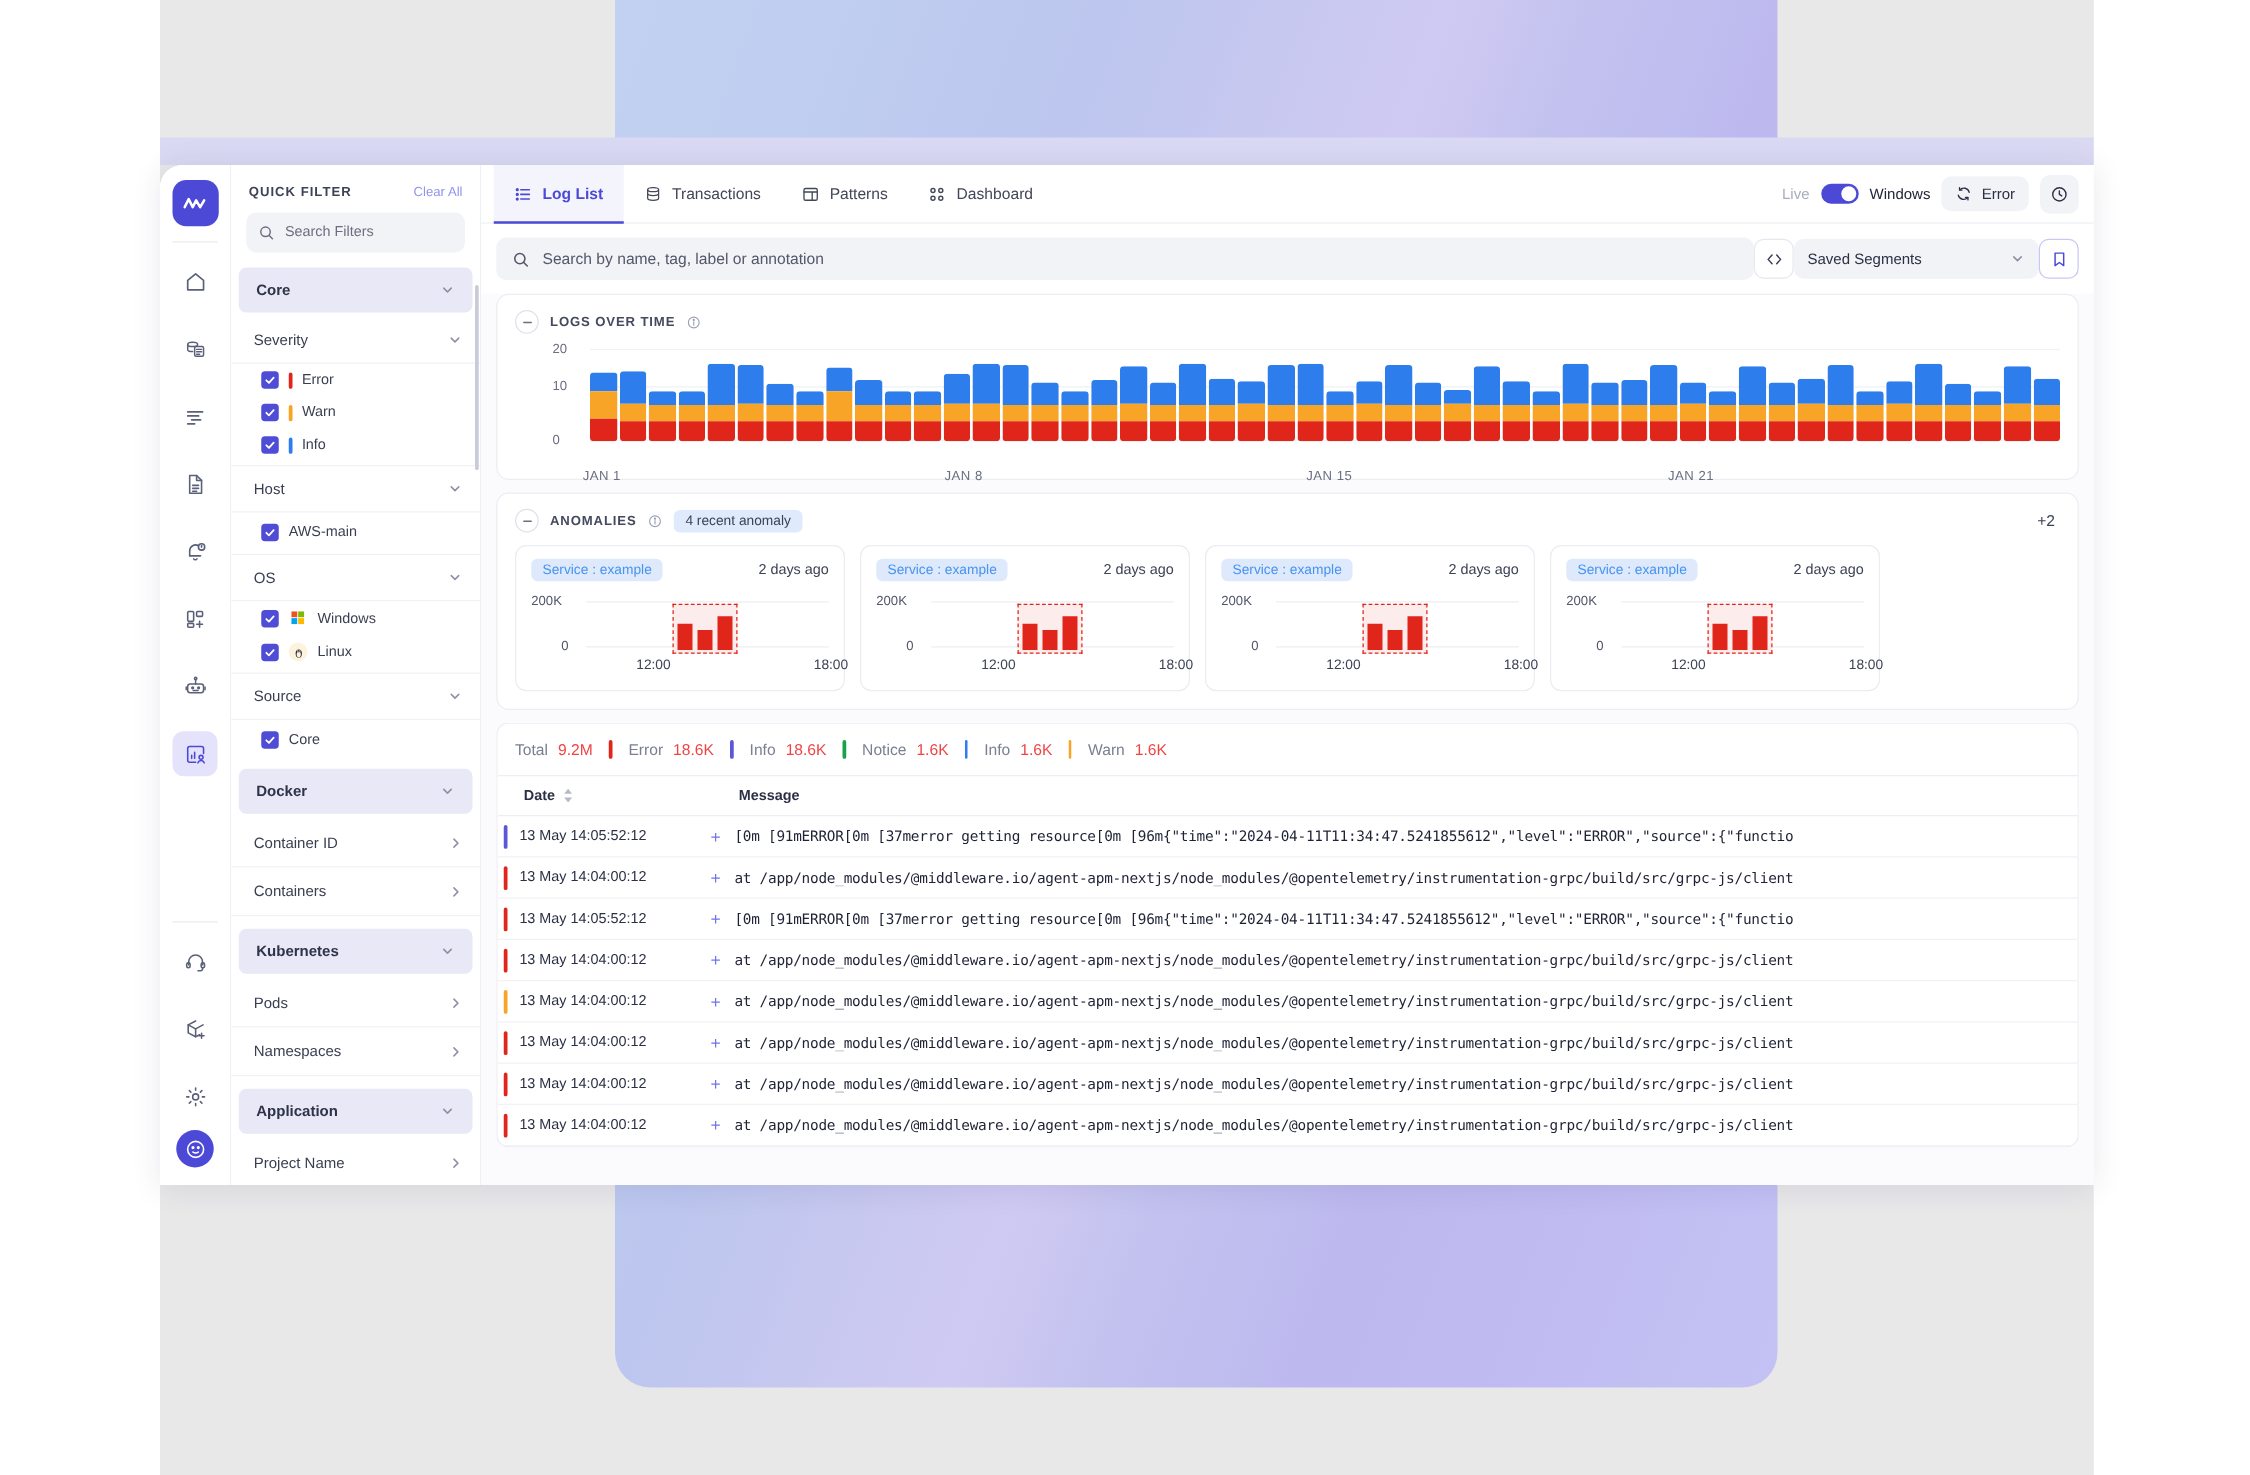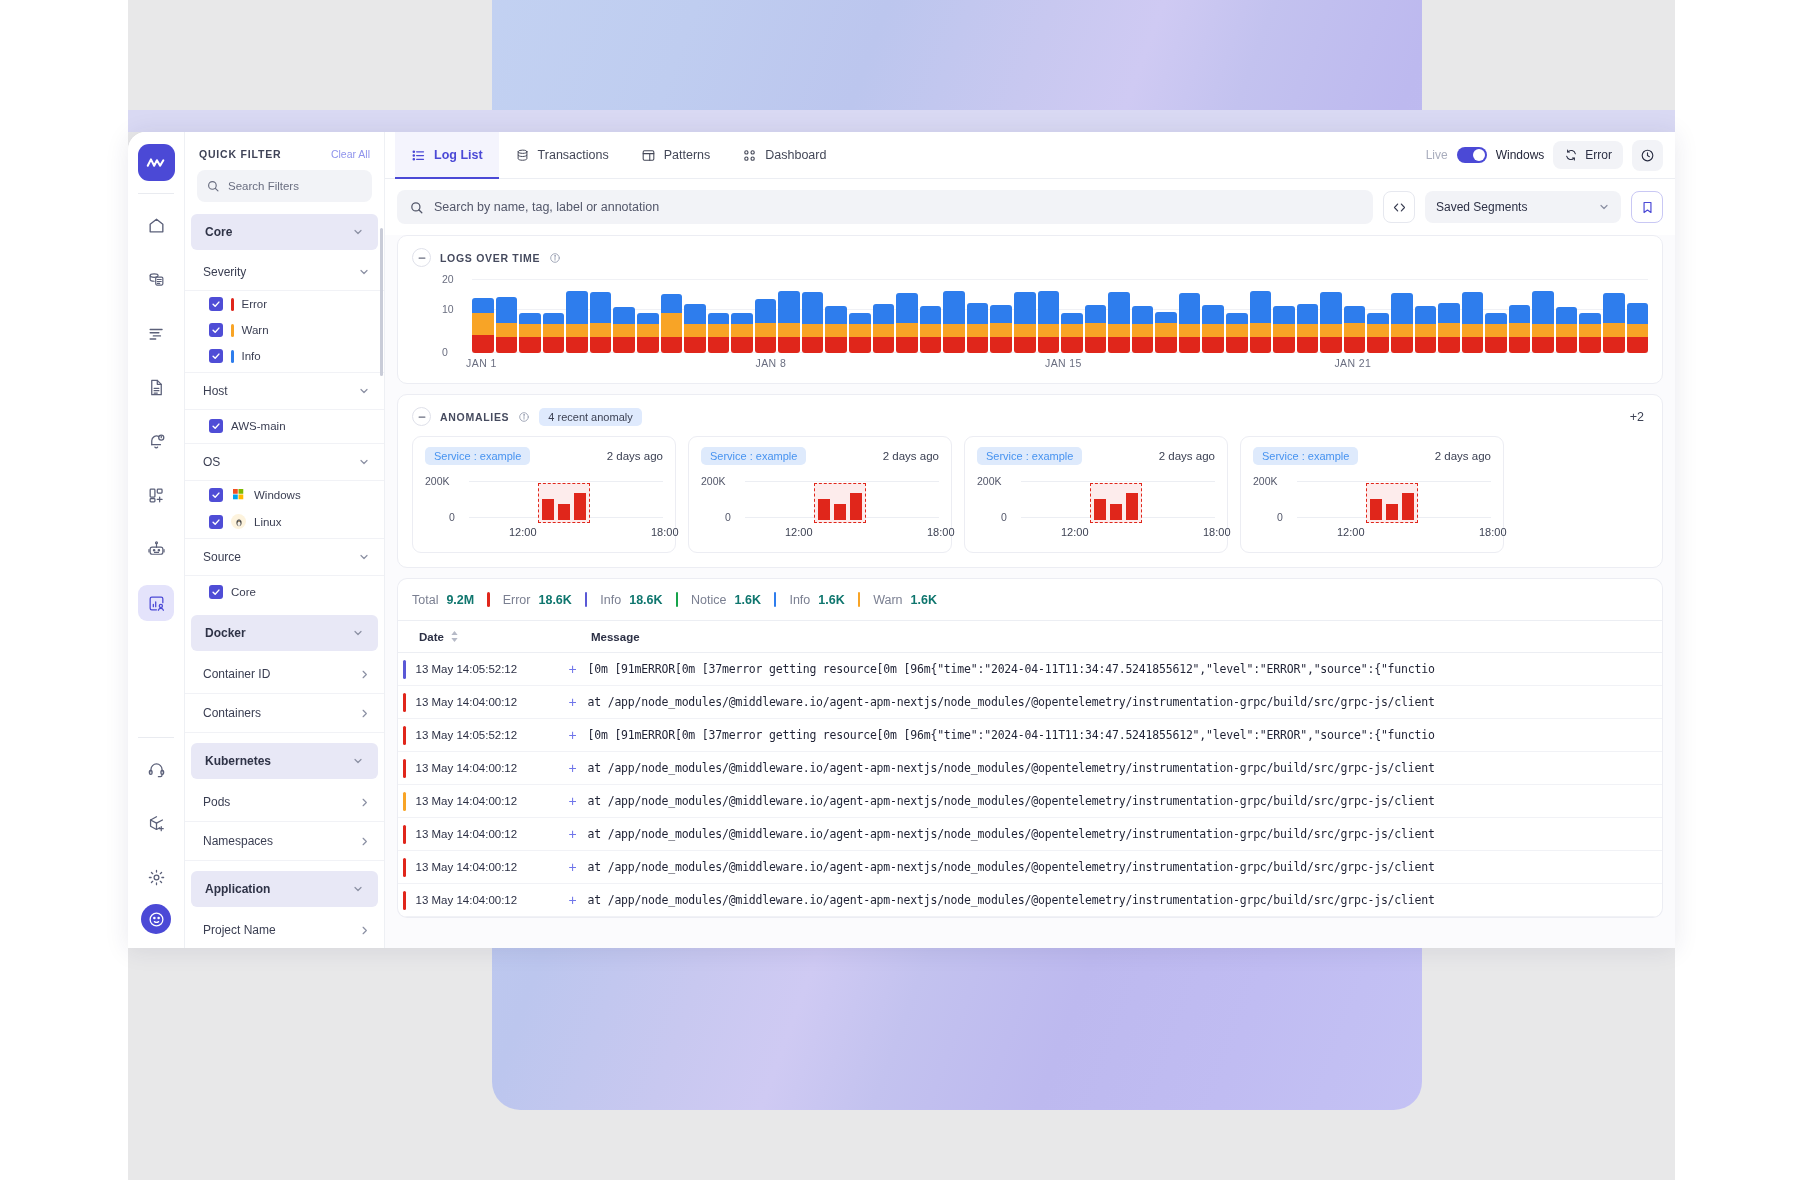--- a/index.html
+++ b/index.html
@@ -167,21 +167,21 @@
     display: flex; align-items: center; gap: 7px; padding: 7px 11px;
     background: #f2f3f7; border-radius: 8px; font-size: 12px; color: #2c3045;
   }
   .iconbtn {
     width: 31px; height: 31px; border-radius: 8px; background: #f2f3f7;
     display: flex; align-items: center; justify-content: center; color:#2c3045;
   }
 
   
   #searchrow {
-    height: 56px; display: flex; align-items: center; gap: 10px;
+    height: 56px; display: flex; align-items: center; 
     padding: 0 12px; background: #ffffff;
   }
   #main-search {
     flex: 1 1 auto; height: 34px; background: #f2f3f7; border-radius: 8px;
     display: flex; align-items: center; gap: 10px; padding: 0 12px;
   }
   #main-search .ph { font-size: 12.5px; color: #53576a; }
   .sq-btn {
     width: 32px; height: 32px; border: 1px solid #e6e8ef; border-radius: 8px;
     background: #fff; display: flex; align-items: center; justify-content: center;
@@ -222,21 +222,21 @@
   .ylbl { position: absolute; left: 0; font-size: 10.5px; color: #6a6e80; }
   .gridline { position: absolute; left: 30px; right: 0; height: 1px; background: #f0f1f5; }
   #bars { position: absolute; left: 30px; right: 0; bottom: 0; height: 74px;
           display: flex; align-items: flex-end; gap: 2px; }
   .bar { flex: 1 1 0; display: flex; flex-direction: column; justify-content: flex-end;
          border-radius: 3px; overflow: hidden; }
   .seg-b { background: #2e7ded; }
   .seg-o { background: #f8a426; }
   .seg-r { background: #e0261b; }
   #xaxis { margin-left: 30px; display: flex; position: relative; height: 22px; }
-  .xlbl { position: absolute; font-size: 10.5px; color: #6a6e80; letter-spacing:.4px; }
+  .xlbl { position: absolute; font-size: 10.5px; color: #6a6e80; letter-spacing:.4px;margin-top:18px; }
 
   
   #anom-row { display: flex; gap: 12px; padding: 4px 14px 14px 14px; }
   .anom-card {
     flex: 0 0 auto; width: 264px; border: 1px solid #ecedf3; border-radius: 9px;
     padding: 10px 12px 8px 12px; background: #fff;
   }
   .anom-top { display: flex; align-items: center; justify-content: space-between; }
   .anom-tag {
     background: #deeafc; color: #4793f0; font-size: 11px; border-radius: 5px;
@@ -255,21 +255,21 @@
   .anom-x { position: relative; height: 18px; margin-top: 3px; }
   .anom-xlbl { position: absolute; font-size: 11px; color: #3d4254; }
 
   
   #stats {
     display: flex; align-items: center; gap: 0; padding: 13px 14px;
     background: #fff; margin: 0 12px; border: 1px solid #ecedf3;
     border-bottom: none; border-radius: 10px 10px 0 0;
   }
   .stat { display: flex; align-items: center; gap: 8px; font-size: 12.5px; color: #7a7f91; }
-  .stat b { color: #0f766e; font-weight: 700; }
+  .stat b { color: #ef4444; font-weight: 400; }
   .stat-div { width: 2.5px; height: 15px; border-radius: 2px; margin: 0 13px; }
 
   
   #table { margin: 0 12px; background: #fff; border: 1px solid #ecedf3; border-top:none; border-radius: 0 0 10px 10px; overflow: hidden;}
   #thead {
     display: flex; align-items: center; height: 33px; border-top: 1px solid #eceef3;
     border-bottom: 1px solid #eceef3; background:#fff;
   }
   .th { font-size: 11.5px; font-weight: 700; color: #2c3045; }
   .th-date { width: 188px; padding-left: 16px; display:flex; align-items:center; gap:6px;}

